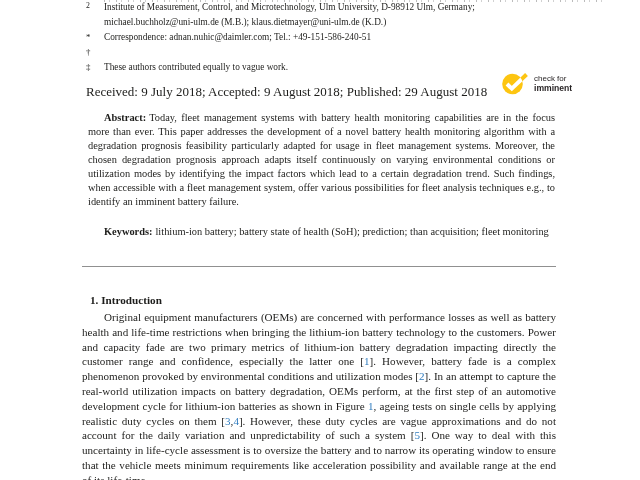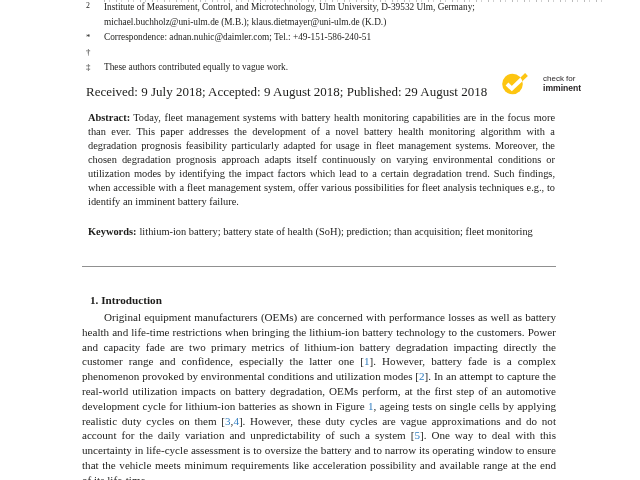--- a/index.html
+++ b/index.html
@@ -12,48 +12,48 @@
   .top-remnant{
     position:absolute;top:0;left:104px;width:500px;height:2px;opacity:.45;
     background:repeating-linear-gradient(90deg,#6a6a6a 0 1px,transparent 1px 5px,#9a9a9a 5px 6px,transparent 6px 12px);
   }
   .fn{position:absolute;top:0;left:86px;width:478px;}
   .fn-row{display:flex;font-size:9.3px;line-height:15px;}
   .fn-marker{width:18px;flex:none;font-size:8.8px;}
   .fn-row.sup .fn-marker{font-size:7.8px;position:relative;top:-2px;}
   .fn-text{width:412px;}
   .received{position:absolute;top:84px;left:86px;font-size:13px;}
-  .badge{position:absolute;top:72px;left:502px;display:flex;align-items:center;gap:14px;cursor:pointer;}
+  .badge{position:absolute;top:72px;left:502px;display:flex;align-items:center;gap:5px;cursor:pointer;}
   .badge svg{display:block;}
   .badge-text{font-family:"Liberation Sans",sans-serif;font-size:8px;line-height:9.5px;color:#231f20;}
   .badge-text .b2{display:block;font-size:8.6px;font-weight:bold;}
   .abstract{position:absolute;top:111px;left:88px;width:467px;margin:0;
     font-size:10.4px;line-height:14px;text-align:justify;}
-  .abstract .lbl,.keywords .lbl{font-weight:bold;margin-right:3px;}
+  .abstract .lbl,.keywords .lbl{font-weight:bold;margin-right:3px;margin-left:16px;}
   .keywords{position:absolute;top:225px;left:88px;width:467px;margin:0;
     font-size:10.4px;line-height:14px;text-align:justify;}
   .rule{position:absolute;top:266px;left:82px;width:474px;height:1px;border:0;margin:0;
     background:var(--rule,#909090);}
   .heading{position:absolute;top:294px;left:90px;margin:0;font-size:11.2px;font-weight:bold;}
   .intro{position:absolute;top:310px;left:82px;width:474px;margin:0;
     font-size:11.1px;line-height:14.8px;text-align:justify;text-indent:22px;}
   .cite{color:var(--link,#2f7cbf);cursor:pointer;}
 </style>
 </head>
 <body>
 
 <div class="page">
 
   <div class="top-remnant"></div>
 
   <div class="fn">
     <div class="fn-row sup">
       <span class="fn-marker">2</span>
       <span class="fn-text">
-        <span>Institute of Measurement, Control, and Microtechnology, Ulm University, D-39532 Ulm, Germany;</span><br>
+        <span>Institute of Measurement, Control, and Microtechnology, Ulm University, D-98912 Ulm, Germany;</span><br>
         <span>michael.buchholz@uni-ulm.de (M.B.); klaus.dietmayer@uni-ulm.de (K.D.)</span>
       </span>
     </div>
     <div class="fn-row">
       <span class="fn-marker">*</span>
       <span class="fn-text">Correspondence: adnan.nuhic@daimler.com; Tel.: +49-151-586-240-51</span>
     </div>
     <div class="fn-row">
       <span class="fn-marker">†</span>
     </div>

